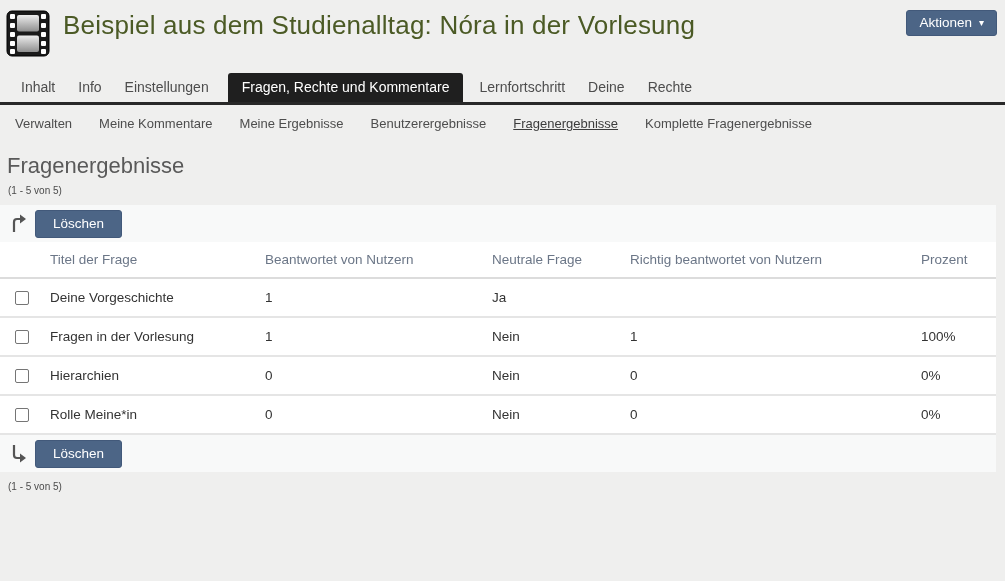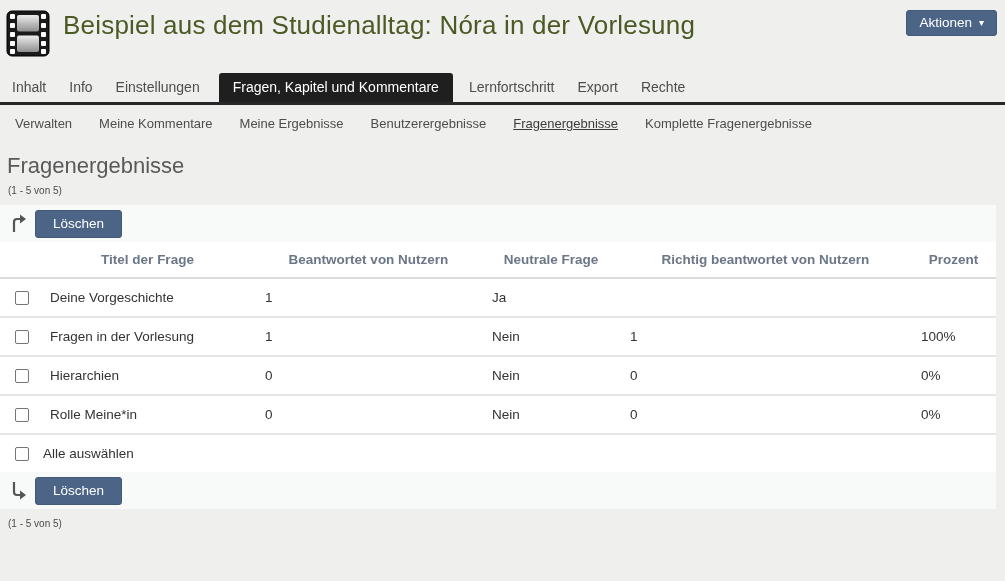--- a/index.html
+++ b/index.html
@@ -18,21 +18,21 @@
   .page-title { margin-left:13px; font-size:26px; font-weight:400; color:#4b5a25; letter-spacing:.2px; }
   .actions-btn {
     position:absolute; top:10px; right:8px;
     background:#4c6586; color:#fff; border:1px solid #42597a; border-radius:3px;
     font-size:13.5px; padding:4px 12px 5px; cursor:pointer; font-family:inherit;
     display:flex; align-items:center; gap:7px;
   }
   .caret { font-size:10px; line-height:1; }
 
   
-  .tabbar { display:flex; align-items:flex-end; padding:14px 0 0 2px; border-bottom:3px solid #282828; }
+  .tabbar { display:flex; align-items:flex-end; padding:14px 0 0 11px; border-bottom:3px solid #282828; }
   .tab { font-size:14px; color:#4d4d4d; padding:6px 10px 7px; margin-right:3px; cursor:pointer; white-space:nowrap; }
   .tab.active { background:#1f1f1f; color:#fff; border-radius:3px 3px 0 0; padding:6px 14px 7px; margin:0 6px; }
 
   
   .subtabs { display:flex; gap:27px; padding:11px 0 6px 15px; }
   .subtab { font-size:13px; color:#4d4d4d; cursor:pointer; white-space:nowrap; }
   .subtab.active { text-decoration:underline; color:#3c3c3c; }
 
   
   .section-title { margin:16px 0 1px 7px; font-size:22px; font-weight:400; color:#595959; }
@@ -43,21 +43,21 @@
   .toolbar { display:flex; align-items:center; padding:5px 0 5px 10px; height:37px; gap:8px; }
   .arrow-icon { flex:0 0 auto; display:block; }
   .btn-primary {
     background:#4c6586; color:#fff; border:1px solid #42597a; border-radius:3px;
     font-size:13.5px; padding:5px 17px 6px; cursor:pointer; font-family:inherit;
   }
 
   
   table.results { width:996px; border-collapse:collapse; background:#fff; font-size:13.5px; }
   table.results th {
-    text-align:center; font-weight:700; color:#6b7687;
+    text-align:left; font-weight:400; color:#6b7687;
     padding:10px; border-bottom:2px solid #dcdcdc; white-space:nowrap;
   }
   table.results td { padding:11px 10px; border-bottom:2px solid #e5e5e5; color:#333; }
   table.results .cb-cell { padding-left:15px; }
   input[type="checkbox"] {
     appearance:none; -webkit-appearance:none;
     width:14px; height:14px; border:1px solid #757575; border-radius:2px;
     background:#fff; cursor:pointer; vertical-align:middle; display:block;
   }
   tr.select-all-row td { border-bottom:none; }
@@ -101,23 +101,23 @@
     <span>Aktionen</span>
     <span class="caret">▾</span>
   </button>
 </div>
 
 
 <nav class="tabbar">
   <div class="tab">Inhalt</div>
   <div class="tab">Info</div>
   <div class="tab">Einstellungen</div>
-  <div class="tab active">Fragen, Kapitel und Kommentare</div>
+  <div class="tab active">Fragen, Rechte und Kommentare</div>
   <div class="tab">Lernfortschritt</div>
-  <div class="tab">Export</div>
+  <div class="tab">Deine</div>
   <div class="tab">Rechte</div>
 </nav>
 
 
 <nav class="subtabs">
   <div class="subtab">Verwalten</div>
   <div class="subtab">Meine Kommentare</div>
   <div class="subtab">Meine Ergebnisse</div>
   <div class="subtab">Benutzerergebnisse</div>
   <div class="subtab active">Fragenergebnisse</div>
@@ -192,28 +192,20 @@
       <tr>
         <td class="cb-cell">
             <input type="checkbox" style="">
           </td>
         <td>Rolle Meine*in</td>
         <td>0</td>
         <td>Nein</td>
         <td>0</td>
         <td>0%</td>
       </tr>
-      <tr class="select-all-row">
-        <td colspan="6">
-          <div class="select-all-wrap">
-            <input type="checkbox" style="">
-            <span class="select-all-label">Alle auswählen</span>
-          </div>
-        </td>
-      </tr>
     </tbody>
   </table>
 
   <div class="toolbar">
     <svg class="arrow-icon" width="17" height="19" viewBox="0 0 17 19">
       <path d="M4 1 V11 a3 3 0 0 0 3 3 h4" fill="none" stroke="#555" stroke-width="2.2"></path>
       <polygon points="10,9.5 10,18.5 16,14" fill="#555"></polygon>
     </svg>
     <button class="btn-primary">Löschen</button>
   </div>

